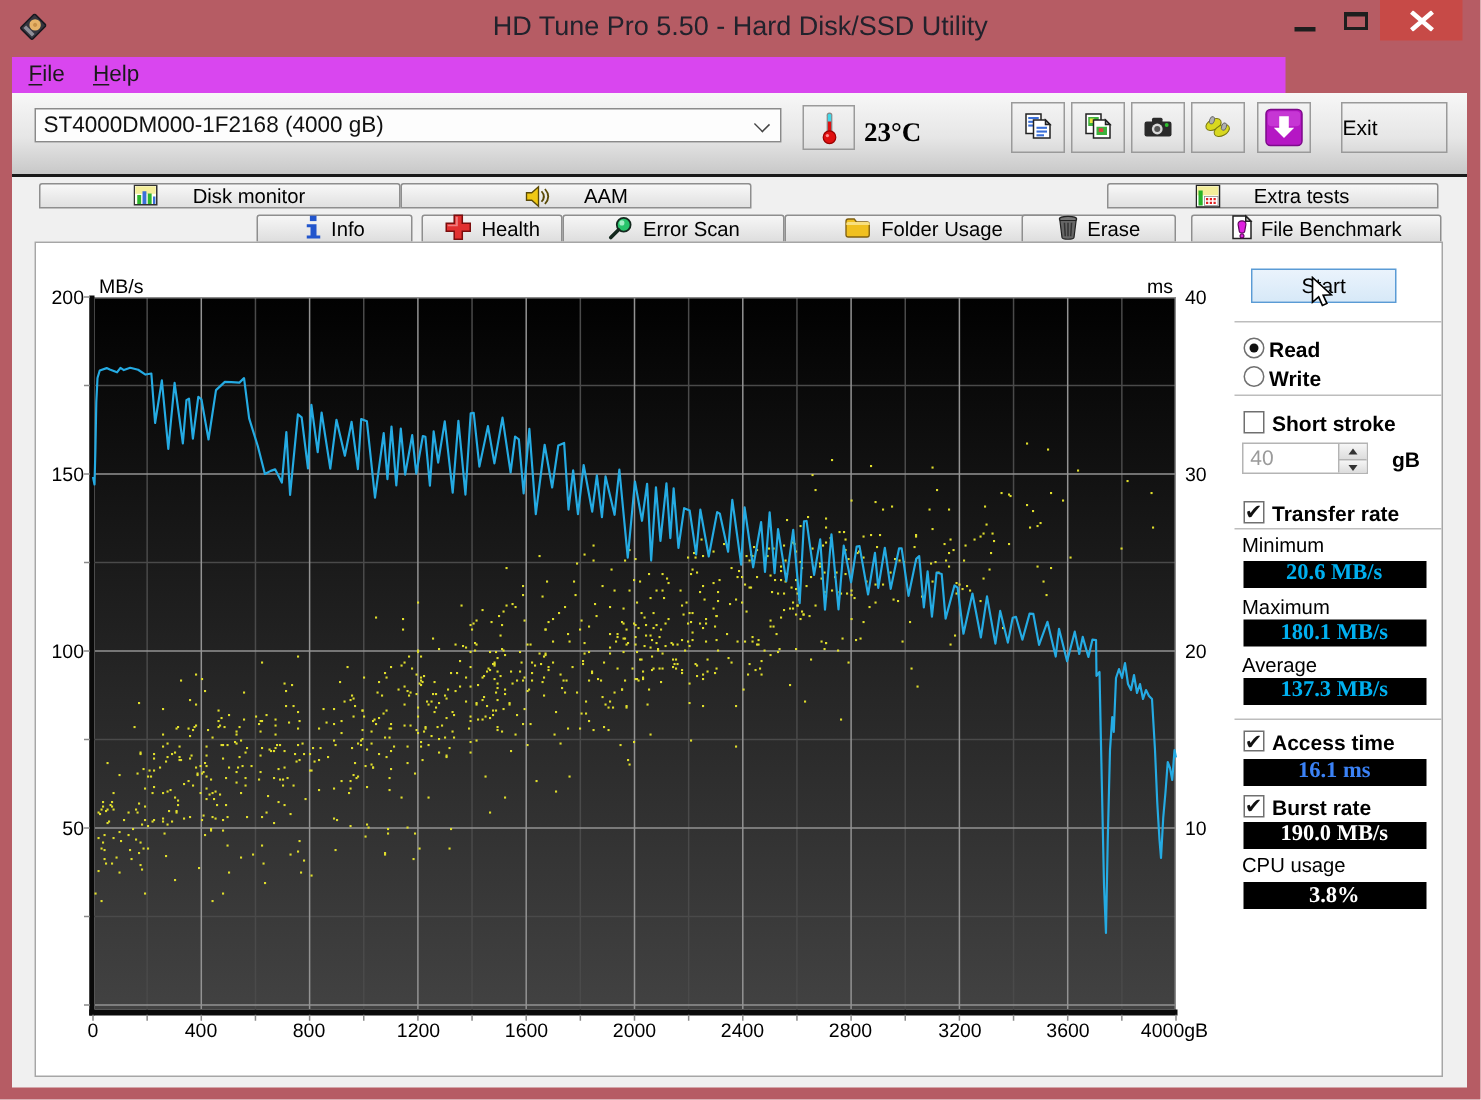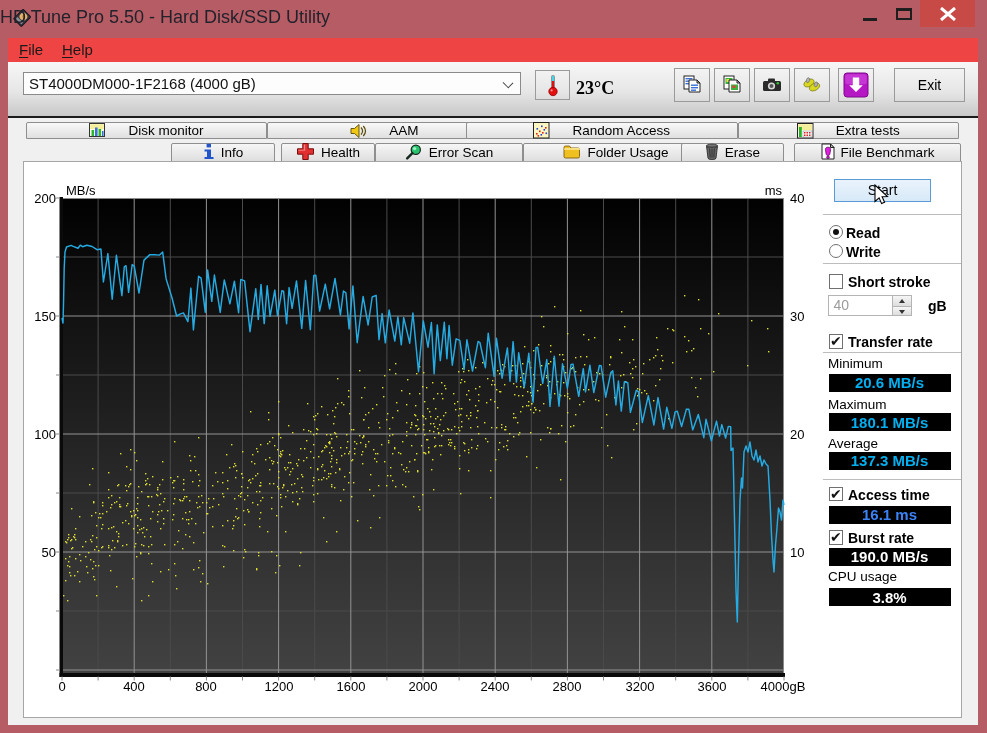--- a/index.html
+++ b/index.html
@@ -1,47 +1,47 @@
 <!DOCTYPE html>
 <html><head><meta charset="utf-8"><style>
 * { margin:0; padding:0; box-sizing:border-box; }
 html,body { width:987px; height:733px; overflow:hidden; }
 body { font-family:"Liberation Sans", sans-serif; position:relative; background:#b65c64; }
 #win { position:absolute; inset:0; }
 .abs { position:absolute; }
 
-#titletext { position:absolute; top:7px; left:0; width:987px; text-align:left;
+#titletext { position:absolute; top:7px; left:0; width:987px; text-align:center;
   font-size:18px; color:#22222c; }
 #mini { position:absolute; left:863px; top:18px; width:14px; height:2.6px; background:#1e1e1e; }
 #maxi { position:absolute; left:896px; top:8px; width:15.5px; height:11.5px;
   border:2px solid #1e1e1e; border-top-width:3.5px; }
 #closeb { position:absolute; left:920px; top:0; width:55px; height:27px; background:#c74a47; }
 #closeb svg { position:absolute; left:20px; top:7px; }
 
-#menubar { position:absolute; left:8px; top:38px; width:970px; height:24px; background:#ef4444;
+#menubar { position:absolute; left:8px; top:38px; width:849px; height:24px; background:#d946ef;
   font-size:15px; color:#1a1a1a; }
 #menubar span { position:absolute; top:3px; }
 #menubar u { text-decoration-thickness:1px; text-underline-offset:2px; }
 #toolbar { position:absolute; left:8px; top:62px; width:970px; height:54px;
   background:linear-gradient(#f7f7f7,#e6e6e6 55%,#c8c8c8); }
 #darkline { position:absolute; left:8px; top:116px; width:970px; height:2px; background:#1a1a1a; }
 #client { position:absolute; left:8px; top:118px; width:970px; height:607px; background:#f0f0f0; }
 
 #combo { position:absolute; left:23px; top:72px; width:498px; height:23px; background:#fdfdfd;
   border:1px solid #8a8a8a; font-size:15px; color:#111; line-height:21px; padding-left:5px; }
 #combo .chev { position:absolute; right:8px; top:6px; width:8px; height:8px;
   border-right:1.6px solid #444; border-bottom:1.6px solid #444; transform:rotate(45deg) scale(1,0.9); transform-origin:center; }
 .tbtn { position:absolute; top:68px; width:36px; height:34px; border:1px solid #9a9a9a;
   display:flex; align-items:center; justify-content:center; }
 #thermbox { position:absolute; left:535px; top:70px; width:35px; height:30px; border:1px solid #9a9a9a;
   display:flex; align-items:center; justify-content:center; }
 #temp { position:absolute; left:576px; top:78px; font-family:"Liberation Serif",serif;
   font-weight:bold; font-size:18px; color:#000; }
 #exitb { position:absolute; left:894px; top:68px; width:71px; height:34px; border:1px solid #9a9a9a;
-  font-size:14px; color:#000; text-align:center; line-height:32px; }
+  font-size:14px; color:#000; text-align:left; line-height:32px; }
 
 .t1 { position:absolute; top:122px; height:17px; background:linear-gradient(#f8f8f8,#e0e0e0);
   border:1px solid #8e8e8e; border-radius:2px 2px 0 0; font-size:13.5px; color:#000;
   display:flex; align-items:center; justify-content:center; gap:22px; }
 .t1 svg, .t2 svg { flex:none; }
 .t2 { position:absolute; top:143px; height:19px; background:linear-gradient(#f6f6f6,#dedede);
   border:1px solid #8e8e8e; border-radius:2px 2px 0 0; font-size:13.5px; color:#000;
   display:flex; align-items:center; justify-content:center; gap:6px; }
 .t2 svg { margin-top:-3px; }
 #tabactive { position:absolute; left:24px; top:139px; width:147px; height:24px; background:#fff;
@@ -60,21 +60,21 @@
 .sep { position:absolute; left:823px; width:138px; height:1px; background:#bdbdbd; z-index:10; }
 .radio { position:absolute; left:829px; width:14px; height:14px; border:1px solid #707070;
   border-radius:50%; background:#fff; z-index:10; }
 .radio .dot { position:absolute; left:3px; top:3px; width:6px; height:6px; border-radius:50%; background:#111; }
 .cb { position:absolute; left:828.5px; width:14.5px; height:14.5px; border:1px solid #707070;
   background:#fff; z-index:10; font-size:14px; line-height:13px; text-align:center; color:#111; overflow:visible; }
 .plab { position:absolute; font-size:14px; color:#000; z-index:10;font-weight:bold; }
 .slab { position:absolute; left:828px; font-size:13.5px; color:#000; z-index:10; }
 .vbox { position:absolute; left:828.5px; width:122px; height:18px; background:#000; z-index:10;
   display:flex; align-items:center; justify-content:center; }
-.vbox span { font-size:15px; font-weight:bold; }
+.vbox span { font-size:15px; font-weight:bold;font-family:Liberation Serif, serif; }
 .spin { position:absolute; left:827.5px; top:295px; width:84px; height:21px; border:1px solid #b4b4b4;
   background:#fff; z-index:10; font-size:14px; color:#9b9b9b; line-height:19px; padding-left:5px; }
 .spbtns { position:absolute; right:0; top:0; width:19px; height:19px; }
 .spb { width:19px; height:9.5px; border-left:1px solid #b4b4b4; background:linear-gradient(#f6f6f6,#ddd);
   position:relative; }
 .spb + .spb { border-top:1px solid #b4b4b4; }
 .spb i { position:absolute; left:6px; border-left:3.5px solid transparent; border-right:3.5px solid transparent; }
 .spb i.up { top:3px; border-bottom:4.5px solid #333; }
 .spb i.dn { top:3px; border-top:4.5px solid #333; }
 </style></head>
@@ -179,40 +179,20 @@
       </svg>
       <span>Disk monitor</span>
     </div>
     <div class="t1" style="left:267px;width:234px">
       <svg width="18" height="16" viewBox="0 0 18 16">
         <path d="M2 5.5 h3.5 L10 1.5 v13 L5.5 10.5 H2 Z" fill="#f0c814" stroke="#5a4a08" stroke-width="0.9"></path>
 <path d="M12 4.5 q3.2 3.5 0 7" fill="none" stroke="#5a4a08" stroke-width="1.2"></path>
 <path d="M14.3 3 q4.4 5 0 10" fill="none" stroke="#5a4a08" stroke-width="1.2"></path>
       </svg>
       <span>AAM</span>
-    </div>
-    <div class="t1" style="left:466px;width:271.5px">
-      <svg width="17" height="17" viewBox="0 0 17 17">
-        <rect x="0.5" y="0.5" width="15.5" height="15.5" fill="#fdf6c0" stroke="#222"></rect>
-<g fill="#e02020">
-          <rect x="3" y="11" width="1.6" height="1.6"></rect>
-          <rect x="6" y="8.5" width="1.6" height="1.6"></rect>
-          <rect x="9" y="10" width="1.6" height="1.6"></rect>
-          <rect x="12" y="5" width="1.6" height="1.6"></rect>
-          <rect x="4.5" y="13" width="1.6" height="1.6"></rect>
-        </g>
-<g fill="#2040e0">
-          <rect x="3.5" y="6" width="1.6" height="1.6"></rect>
-          <rect x="7.5" y="12" width="1.6" height="1.6"></rect>
-          <rect x="10.5" y="7" width="1.6" height="1.6"></rect>
-          <rect x="12.5" y="10.5" width="1.6" height="1.6"></rect>
-          <rect x="8" y="3.5" width="1.6" height="1.6"></rect>
-        </g>
-      </svg>
-      <span>Random Access</span>
     </div>
     <div class="t1" style="left:737.5px;width:221.5px">
       <svg width="17" height="16" viewBox="0 0 17 16">
         <rect x="0.5" y="0.5" width="15.5" height="14.5" fill="#fff" stroke="#222"></rect>
 <rect x="1.2" y="1.2" width="14" height="6" fill="#f4ee9a"></rect>
 <rect x="2" y="4" width="2.8" height="10" fill="#28b428"></rect>
 <rect x="6" y="8" width="9" height="6" fill="#fff" stroke="#888" stroke-width="0.5"></rect>
 <g fill="#e02020">
           <rect x="7" y="9" width="1.5" height="1.5"></rect>
           <rect x="9.5" y="9" width="1.5" height="1.5"></rect>

